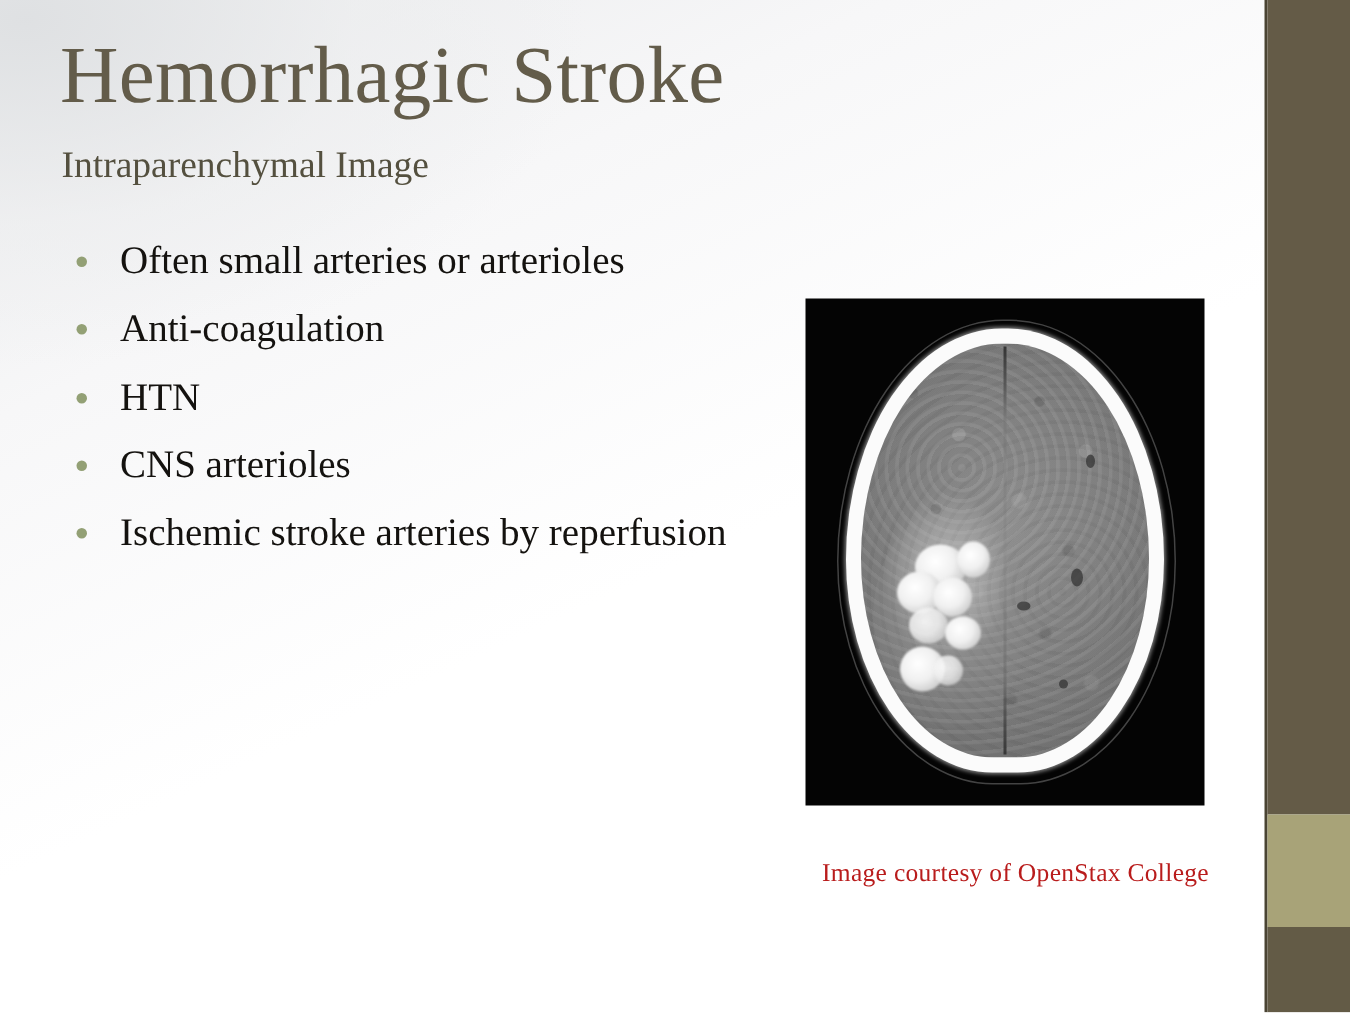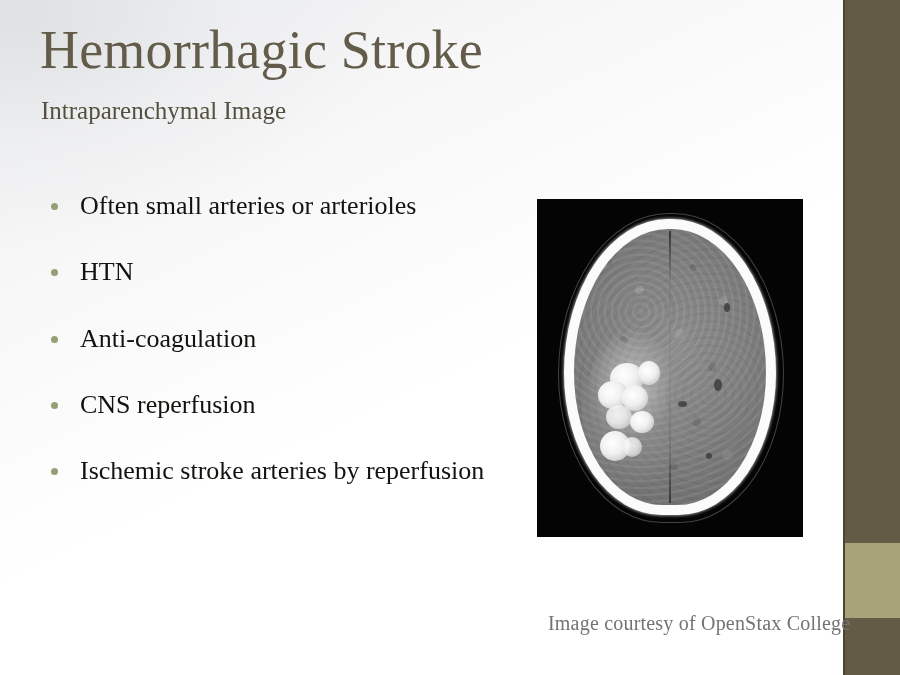--- a/index.html
+++ b/index.html
@@ -81,21 +81,20 @@
     margin: 0;
     padding: 0;
   }
   .bullet-item {
     position: relative;
     padding-left: 34px;
     margin-bottom: 11px;
     font-size: 26px;
     line-height: 1.32;
     color: #14120f;
-    margin-top: 32px;
   }
   .bullet-item .dot {
     position: absolute;
     left: 5px;
     top: 14px;
     width: 7px;
     height: 7px;
     border-radius: 50%;
     background: #93a075;
   }
@@ -228,23 +227,23 @@
     left: 21px; top: 14px;
     width: 224px; height: 308px;
     border-radius: 49% 49% 46% 46% / 52% 52% 48% 48%;
     border: 1px solid rgba(120,120,120,0.55);
   }
 
   
   .caption {
     position: absolute;
     left: 548px;
-    top: 612px;
-    font-size: 20px;
-    color: #737373;
+    top: 572px;
+    font-size: 17px;
+    color: #b91c1c;
     letter-spacing: 0.2px;
     white-space: nowrap;
   }
 </style>
 </head>
 <body>
 
 <div id="slide">
 
   <div class="canvas-wash"></div>
@@ -259,29 +258,29 @@
   <div class="title">Hemorrhagic Stroke</div>
   <div class="subtitle">Intraparenchymal Image</div>
 
   <ul class="bullets">
     <li class="bullet-item">
       <span class="dot"></span>
       <span>Often small arteries or arterioles</span>
     </li>
     <li class="bullet-item">
       <span class="dot"></span>
+      <span>Anti-coagulation</span>
+    </li>
+    <li class="bullet-item">
+      <span class="dot"></span>
       <span>HTN</span>
     </li>
     <li class="bullet-item">
       <span class="dot"></span>
-      <span>Anti-coagulation</span>
-    </li>
-    <li class="bullet-item">
-      <span class="dot"></span>
-      <span>CNS reperfusion</span>
+      <span>CNS arterioles</span>
     </li>
     <li class="bullet-item">
       <span class="dot"></span>
       <span>Ischemic stroke arteries by reperfusion</span>
     </li>
   </ul>
 
   <div class="ct-figure">
     <div class="ct-inner">
       <div class="scalp"></div>

